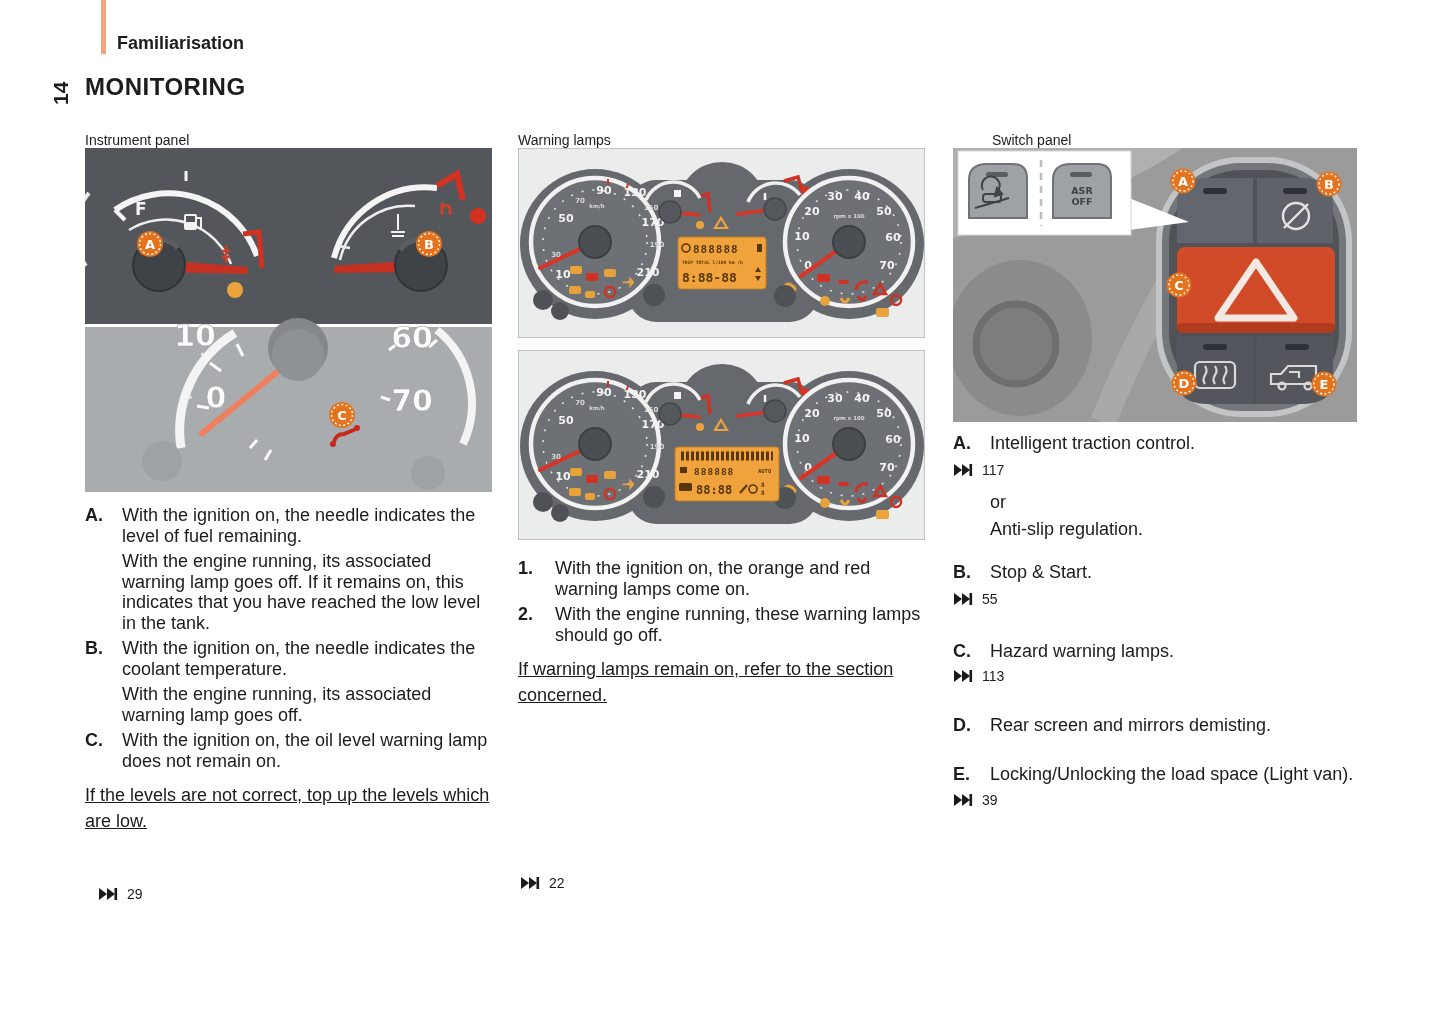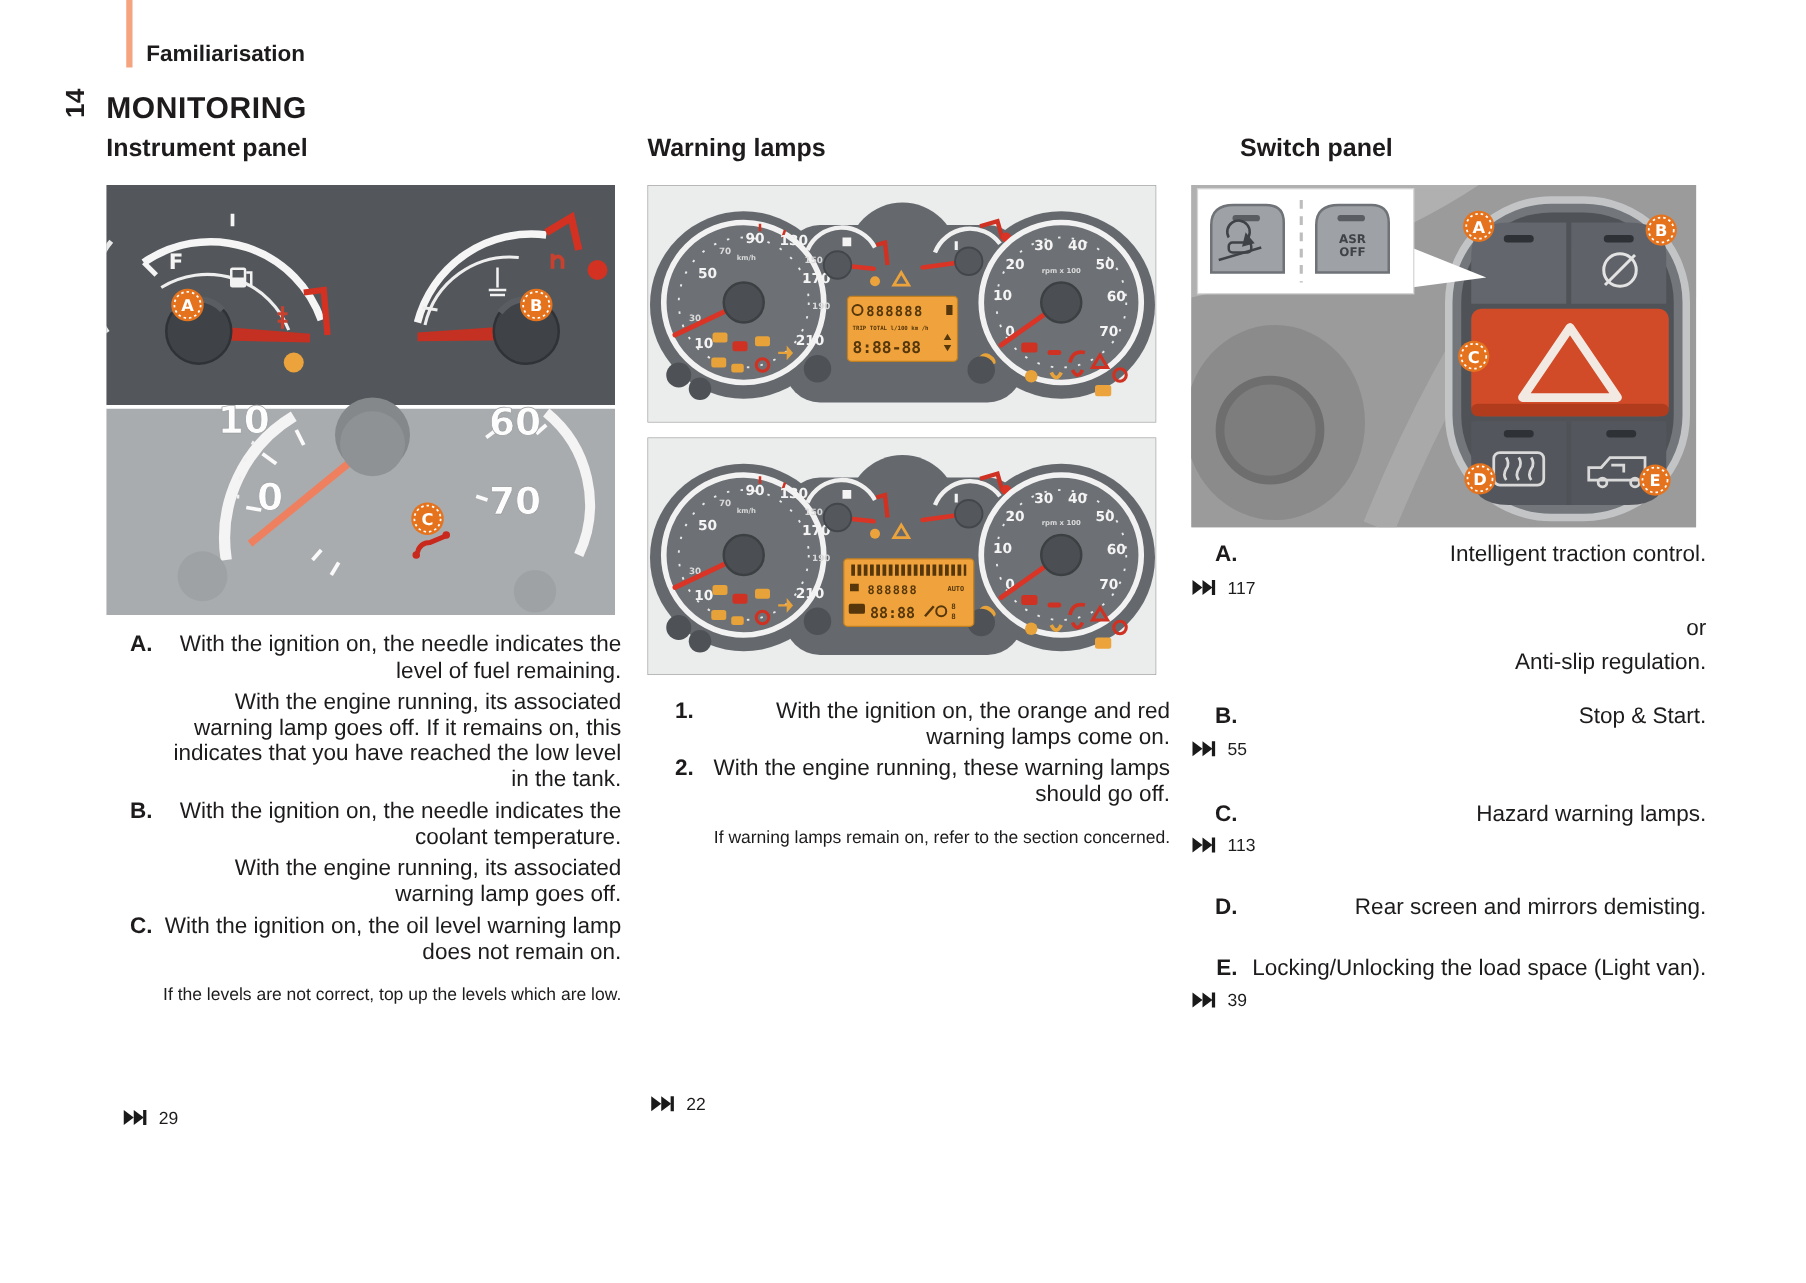--- a/index.html
+++ b/index.html
@@ -1,29 +1,29 @@
 <!DOCTYPE html>
 <html><head>
 <meta charset="utf-8">
 <style>
   html,body{margin:0;padding:0;background:#fff;}
   .page{position:relative;width:1445px;height:1026px;background:#ffffff;
-        font-family:"Liberation Sans",sans-serif;color:#1d1b1c;overflow:hidden;text-align:right;}
+        font-family:"Liberation Sans",sans-serif;color:#1d1b1c;overflow:hidden;}
   .abs{position:absolute;}
   .accent-rule{left:101px;top:0;width:5px;height:54px;background:#f4a47f;}
   .section-label{left:117px;top:33px;font-size:18px;font-weight:bold;}
   .page-number{left:44px;top:76px;width:34px;font-size:21px;font-weight:bold;
                transform:rotate(-90deg);transform-origin:center;}
   .page-title{left:85px;top:73px;font-size:24px;font-weight:bold;letter-spacing:.5px;}
-  .col-head{font-size:20px;font-weight:bold;}
+  .col-head{font-size:14px;font-weight:normal;margin-top:24px;}
   .body-text{font-size:18px;line-height:20.5px;}
   .item{display:grid;grid-template-columns:37px 1fr;margin-bottom:5px;}
   .item .lbl{font-weight:bold;}
   .p2{margin-top:5px;}
-  .footnote{font-size:14px;line-height:26px;margin-top:11px;}
+  .footnote{font-size:18px;line-height:26px;margin-top:11px;text-decoration:underline;}
   .ref{display:flex;align-items:center;gap:9px;font-size:14px;}
   .ref svg{flex:0 0 auto;}
   .sw-entry{display:grid;grid-template-columns:37px 1fr;}
   .sw-entry .lbl{font-weight:bold;}
   .indent{margin-left:37px;}
   figure{margin:0;}
   svg text{font-family:"DejaVu Sans",sans-serif;}
   .wnum{fill:#f4f4f4;font-weight:bold;}
   .wnum-sm{fill:#d9d9d9;font-weight:bold;}
   .lcdtxt{fill:#56370b;font-weight:bold;font-family:"DejaVu Sans Mono",monospace;}

